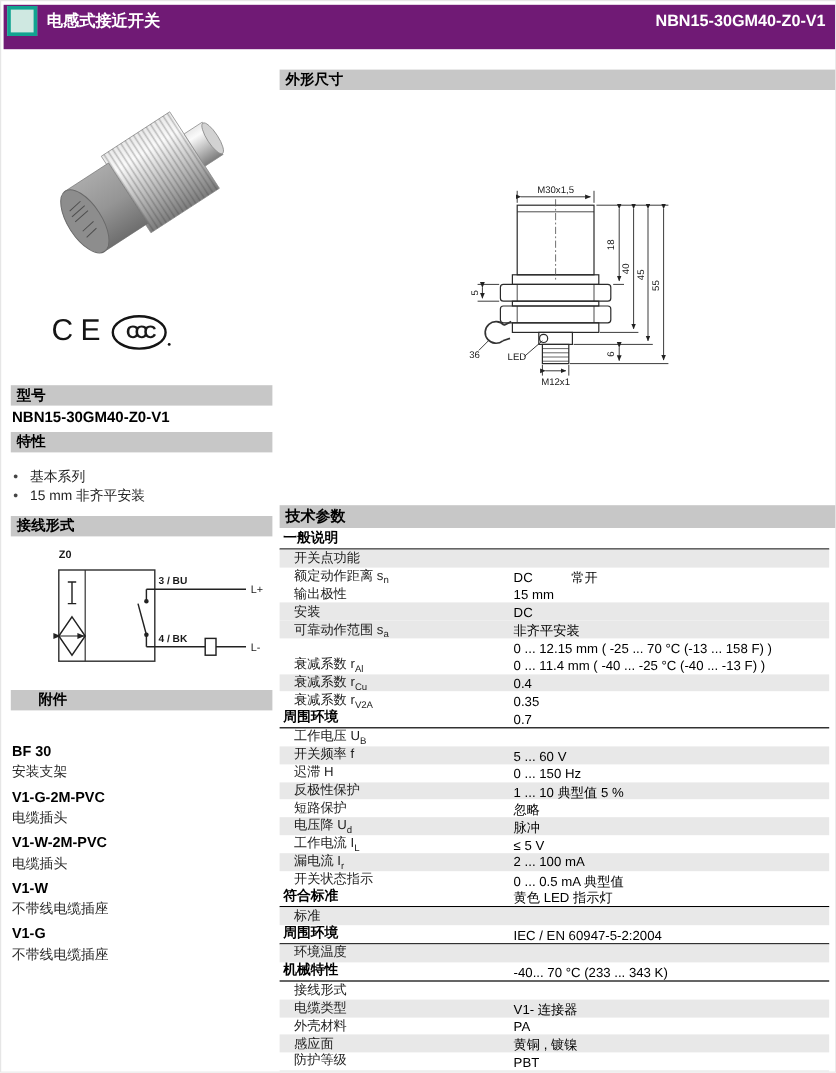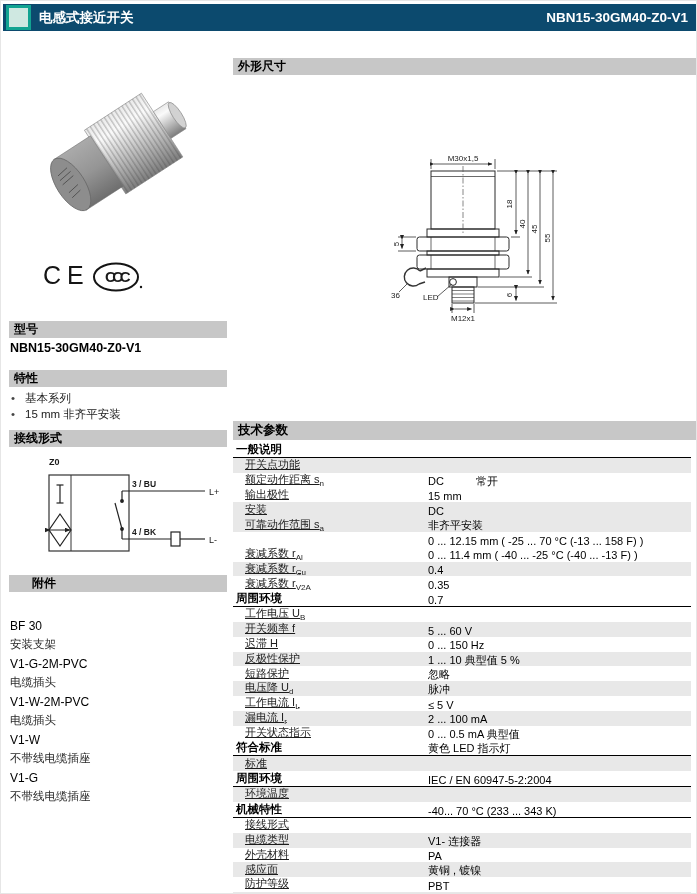--- a/index.html
+++ b/index.html
@@ -1,43 +1,43 @@
 <!DOCTYPE html>
 <html><head>
 <meta charset="utf-8">
 <style>
   html,body{margin:0;padding:0;background:#fff;}
   body{font-family:"Liberation Sans","DejaVu Sans",sans-serif;}
   .page{position:relative;width:697px;height:894px;background:#fff;overflow:hidden;border:1px solid #e6e6e6;box-sizing:border-box;}
   
-  .topbar{position:absolute;left:2px;top:3px;width:693px;height:27px;background:#0c4a6e;}
+  .topbar{position:absolute;left:2px;top:3px;width:693px;height:37px;background:#701a75;}
   .brand-sq{position:absolute;left:3px;top:1px;width:19px;height:19px;border:3px solid #12a391;background:#cfe8e1;}
   .topbar .t-left{position:absolute;left:36px;top:0;line-height:27px;color:#fff;font-weight:bold;font-size:13.5px;}
   .topbar .t-right{position:absolute;right:8px;top:0;line-height:27px;color:#fff;font-weight:bold;font-size:13.5px;}
   
   .bar{position:absolute;background:#c7c7c7;color:#000;font-weight:bold;font-size:12px;line-height:17px;height:17px;padding-left:5px;box-sizing:border-box;}
   .bar.left{left:8px;width:218px;}
   .bar.right{left:232px;width:476px;}
   .bar.big{height:19px;line-height:19px;font-size:12.5px;}
   
   .model-val{position:absolute;left:9px;top:340px;font-weight:bold;font-size:12.5px;color:#000;}
   .features{position:absolute;left:10px;top:389px;width:214px;}
   .feat{display:flex;font-size:11.5px;color:#222;line-height:16px;}
   .feat .b{width:14px;color:#444;}
   .acc-list{position:absolute;left:9px;top:617px;width:214px;}
   .acc-item{margin-bottom:4px;}
-  .acc-name{font-weight:normal;font-size:12px;color:#000;line-height:17px;}
+  .acc-name{font-weight:bold;font-size:12px;color:#000;line-height:17px;}
   .acc-desc{font-size:11.5px;color:#2a2a2a;line-height:15px;margin-top:2px;}
   .ce-mark{position:absolute;left:42px;top:260px;font-size:25px;letter-spacing:6px;color:#151515;}
   
   .tech{position:absolute;left:232px;top:441px;width:458px;}
   .t-sec{font-weight:bold;font-size:11.5px;color:#000;line-height:15px;height:15px;border-bottom:1px solid #000;padding-left:3px;box-sizing:content-box;}
   .t-row{display:flex;align-items:center;height:14.8px;font-size:11px;}
   .t-row.shaded{background:#e8e8e8;}
-  .t-label{width:183px;padding-left:12px;color:#1d1d1d;white-space:nowrap;text-decoration:underline;}
+  .t-label{width:183px;padding-left:12px;color:#1d1d1d;white-space:nowrap;}
   .t-label sub{font-size:8px;}
   .t-val{color:#000;white-space:nowrap;margin-top:32px;}
   .t-val .v1.v-fixed{display:inline-block;width:48px;}
   .bottom-strip{position:absolute;left:232px;top:891px;width:458px;height:3px;background:#e8e8e8;}
   svg text{font-family:"Liberation Sans","DejaVu Sans",sans-serif;fill:#1a1a1a;}
 </style>
 </head>
 <body>
 
 <div class="page">
@@ -85,21 +85,21 @@
   <div class="ce-mark">CE</div>
   <svg style="position:absolute;left:88px;top:257px;" width="58" height="38" viewBox="0 0 58 38">
     <ellipse cx="27" cy="19" rx="22" ry="13.5" fill="none" stroke="#141414" stroke-width="2"></ellipse>
     <text x="27" y="24" text-anchor="middle" font-size="15" font-weight="bold" letter-spacing="-3.5">CCC</text>
     <circle cx="52" cy="29" r="1.2" fill="#141414"></circle>
   </svg>
 
   <div class="bar left" style="top:320px;">型号</div>
   <div class="model-val">NBN15-30GM40-Z0-V1</div>
 
-  <div class="bar left" style="top:369px;">特性</div>
+  <div class="bar left" style="top:359px;">特性</div>
   <div class="features" id="features-list">
   <div class="feat">
     <span class="b">•</span>
     <span>基本系列</span>
   </div>
 
   <div class="feat">
     <span class="b">•</span>
     <span>15 mm 非齐平安装</span>
   </div>

